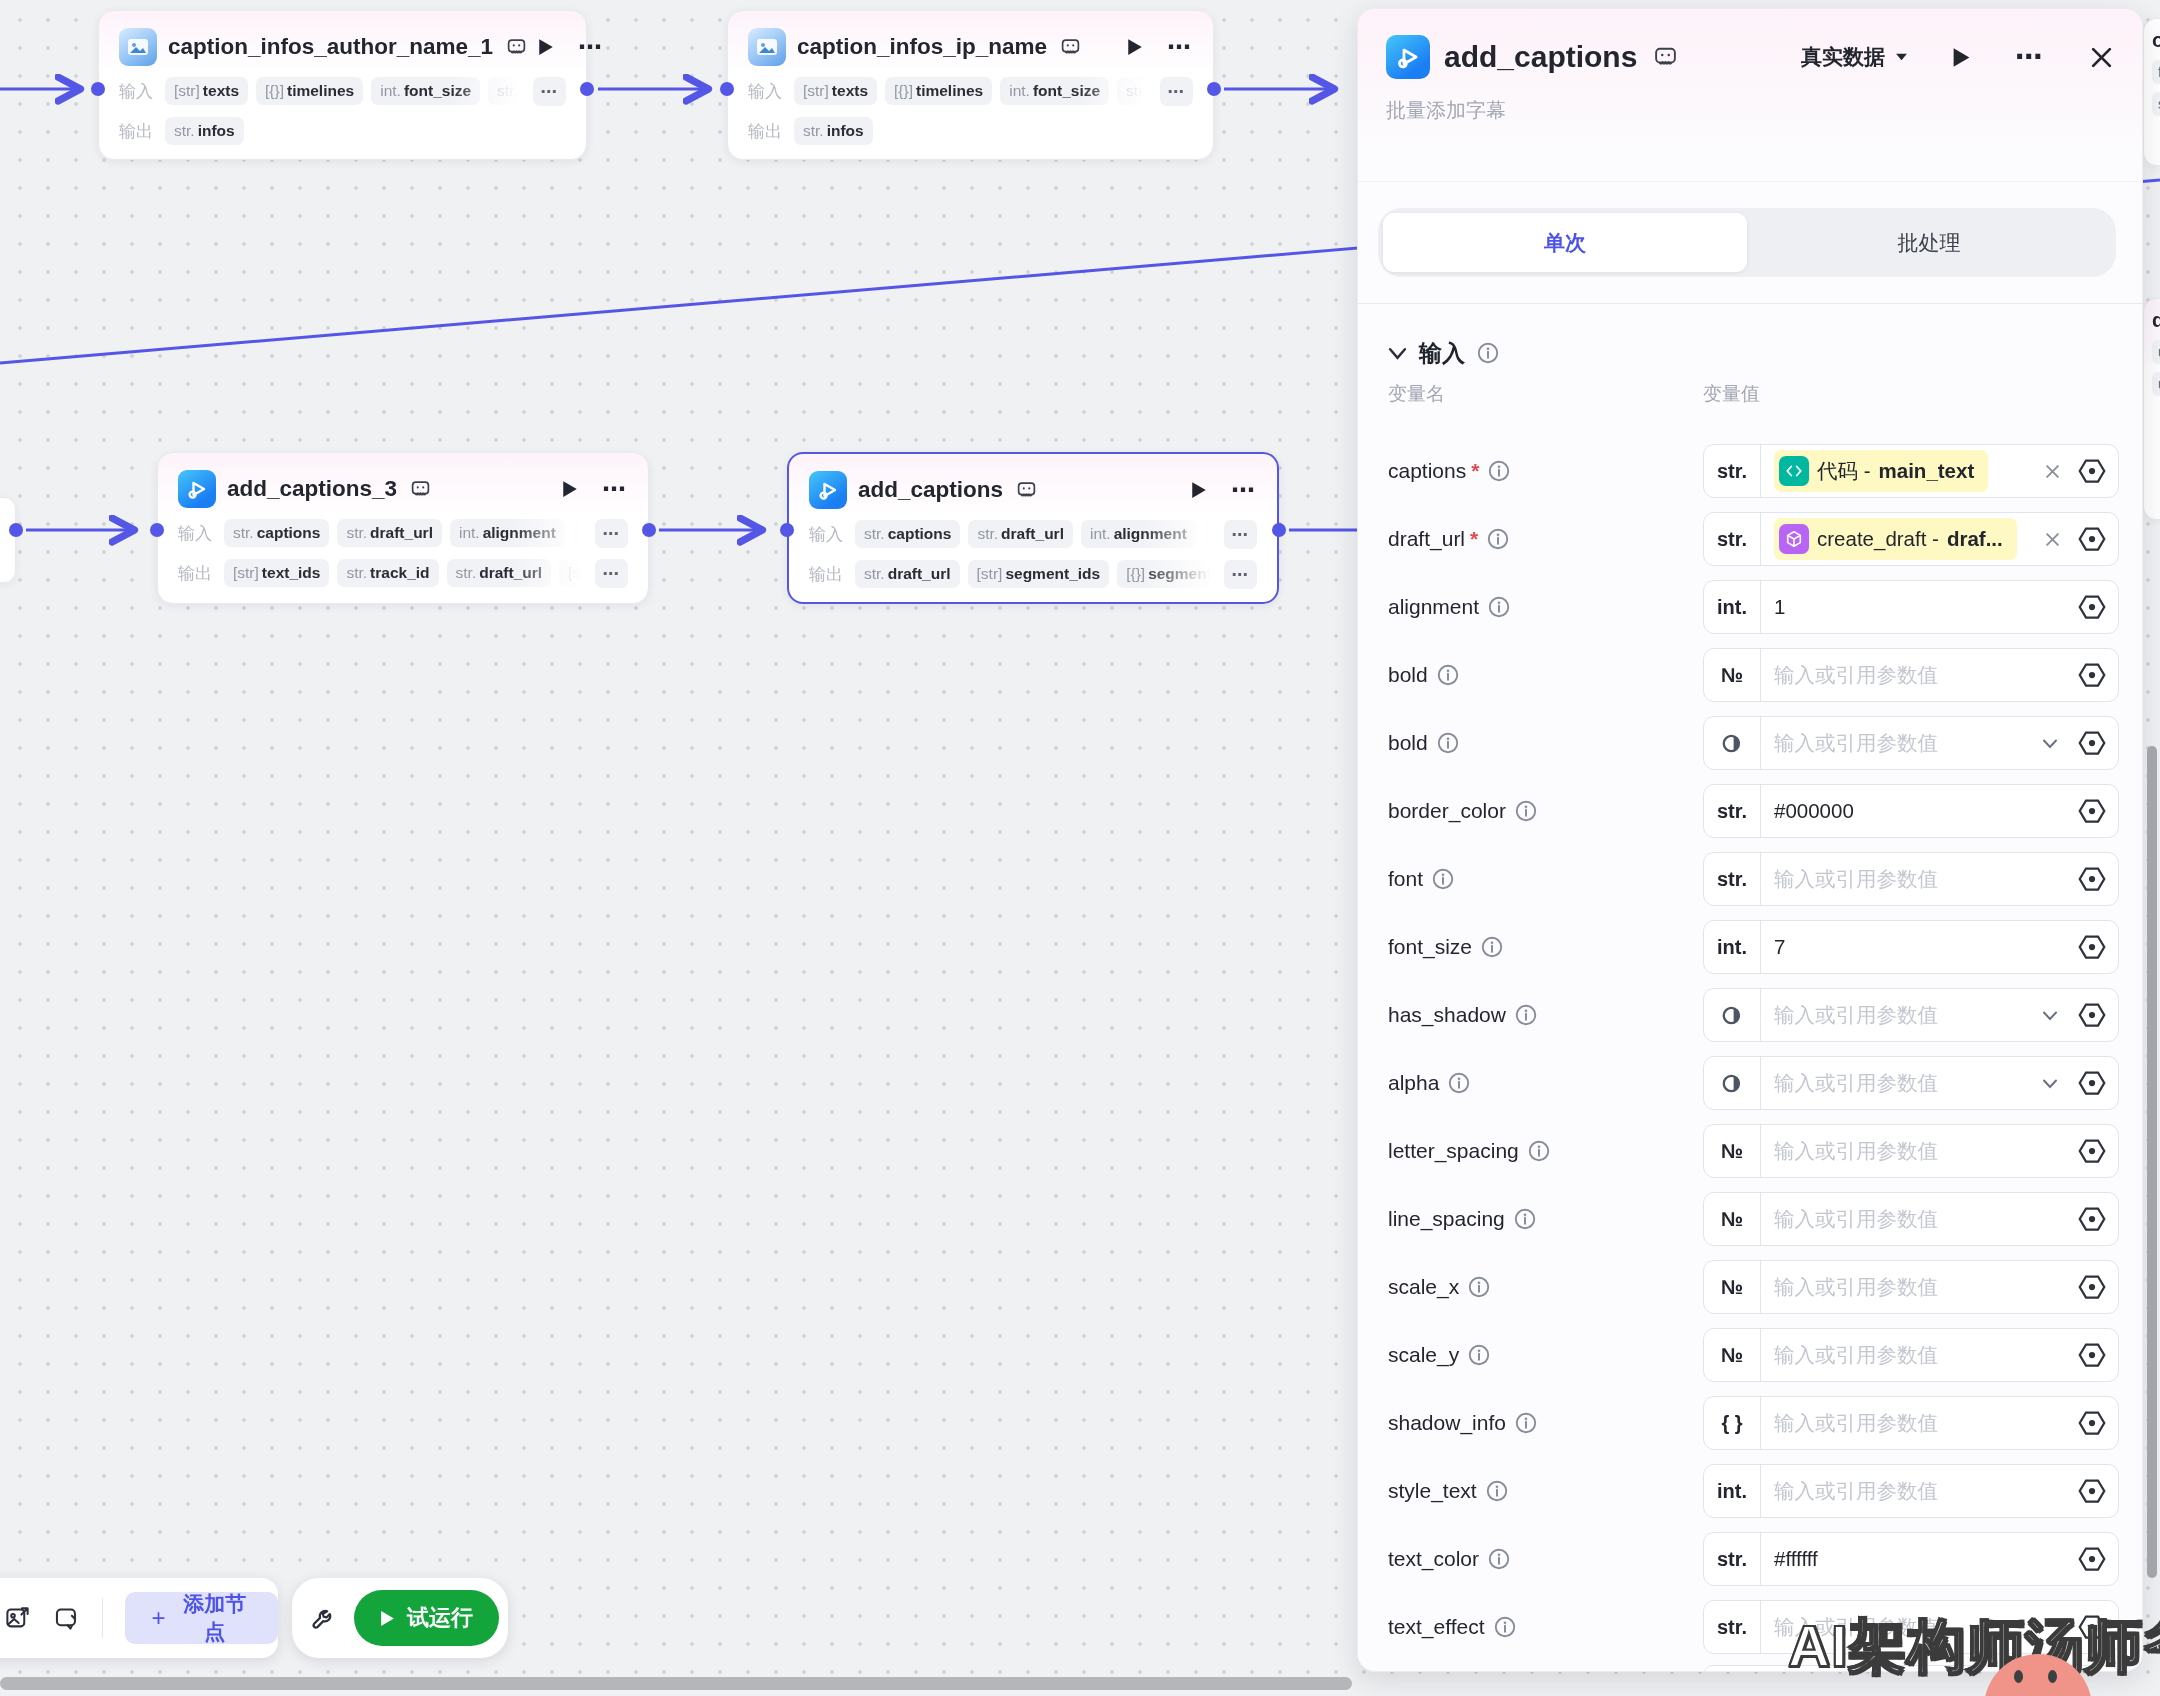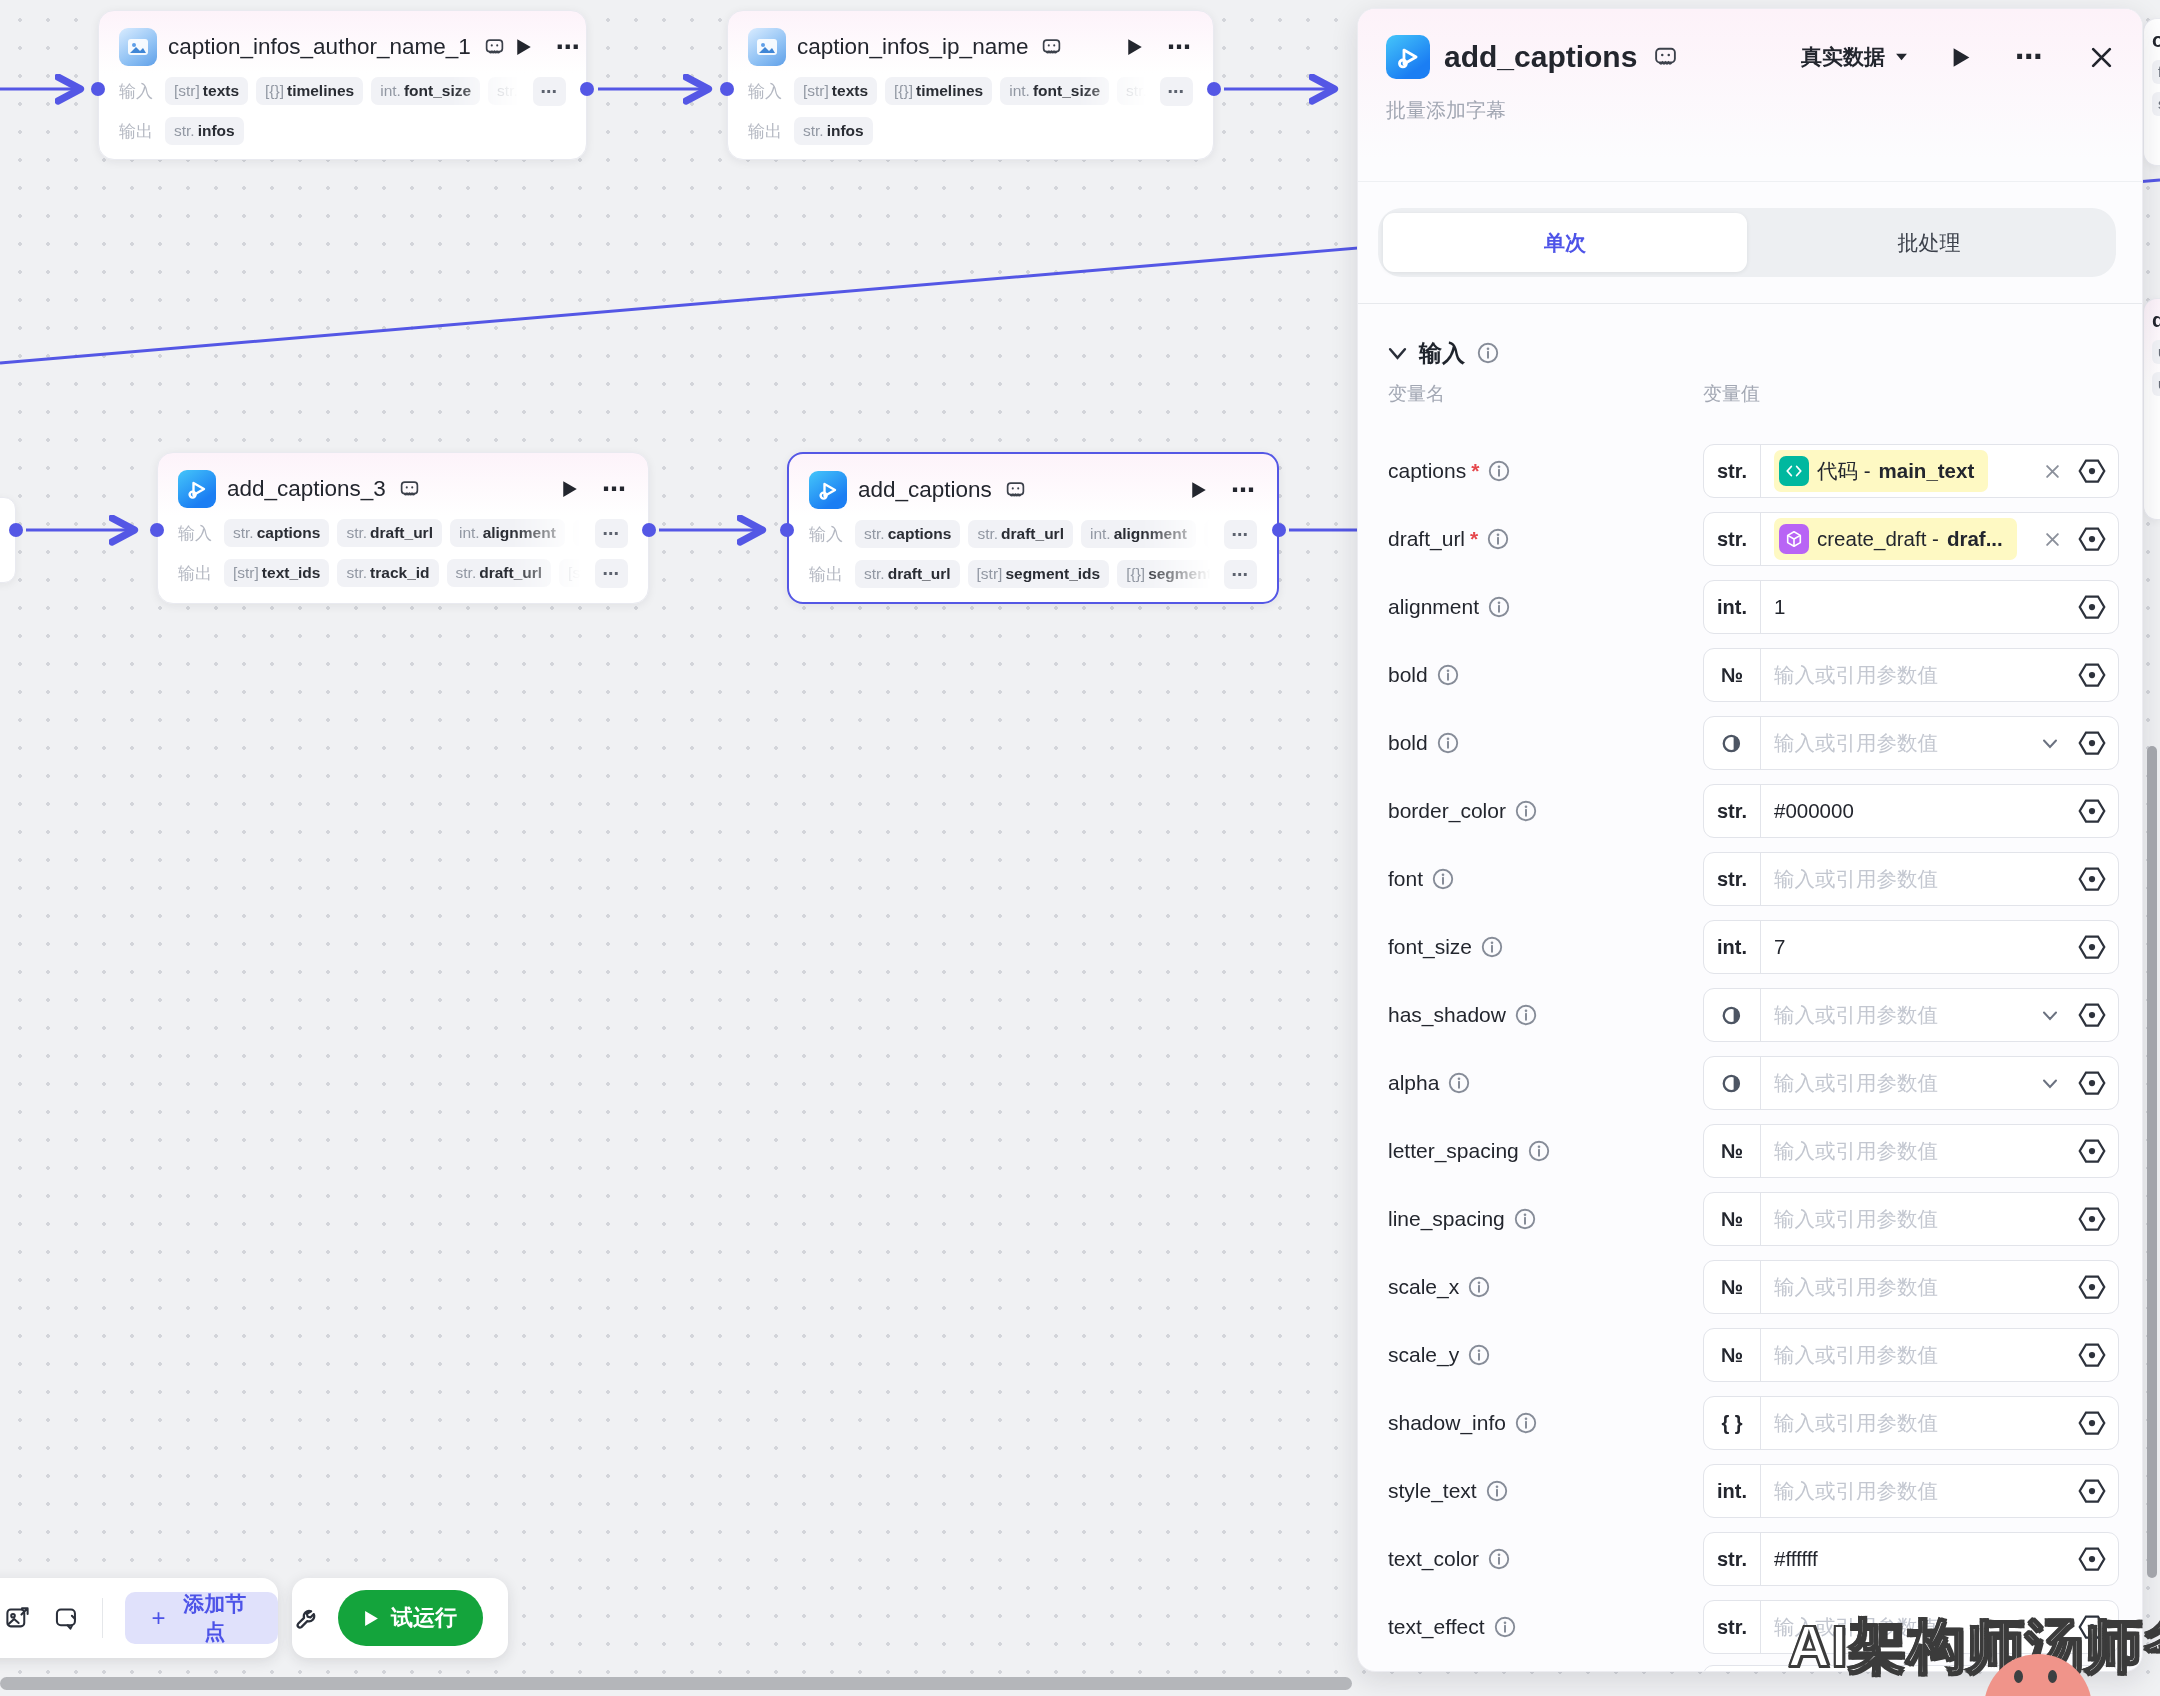--- a/index.html
+++ b/index.html
@@ -16,21 +16,21 @@
 
   
   .node { position:absolute; z-index:3; border:1.5px solid #e9eaf0; border-radius:16px;
           background: linear-gradient(180deg, #fdf3fa 0%, #ffffff 42%);
           box-shadow: 0 2px 10px rgba(31,35,41,.07); padding:16px 20px 14px 20px; }
   .node.sel { border:2.5px solid #5457e5; }
   .n-head { display:flex; align-items:center; gap:11px; height:40px; }
   .n-icon { width:38px; height:38px; border-radius:9px; flex:none; display:flex; align-items:center; justify-content:center; }
   .n-icon.cap { background: linear-gradient(145deg,#d9ecff 0%,#8fc1f4 60%,#5f9fe8 100%); }
   .n-icon.play, .p-icon { background: linear-gradient(145deg,#45c6fa 0%,#1b7ef3 75%); }
-  .n-title { font-size:22.5px; font-weight:400; color:#23262e; white-space:nowrap; }
+  .n-title { font-size:22.5px; font-weight:700; color:#23262e; white-space:nowrap; }
   .badge-store { color:#3c414b; margin-left:2px; flex:none; }
   .n-actions { margin-left:auto; display:flex; align-items:center; gap:24px; }
   .n-dots, .dots-txt { font-weight:800; font-size:24px; letter-spacing:2px; color:#23262e; line-height:1; }
   .n-row { display:flex; align-items:center; gap:10px; margin-top:8px; height:32px; }
   .n-label { font-size:17px; color:#b4b8c2; flex:none; width:36px; }
   .chips { display:flex; gap:8px; flex:1; overflow:hidden; align-items:center; }
   .chips.fademask { -webkit-mask-image: linear-gradient(to right, #000 80%, transparent 99%);
                     mask-image: linear-gradient(to right, #000 80%, transparent 99%); }
   .chip { background:#f1f2f6; border-radius:7px; padding:5px 9px; font-size:15.5px; white-space:nowrap; flex:none; }
   .chip i { font-style:normal; color:#9298a3; margin-right:3px; }
@@ -82,21 +82,21 @@
           border-radius:14px 0 0 14px; box-shadow:0 2px 8px rgba(31,35,41,.06); overflow:hidden; padding:10px 0 0 8px; }
   .frag .ft { font-size:20px; font-weight:700; }
   .frag .fc { background:#f1f2f6; border-radius:6px 0 0 6px; font-size:14px; color:#6a6f7a; padding:4px 2px 4px 6px; margin-top:8px; width:26px; }
   #vscroll { position:absolute; left:2147px; top:746px; width:10px; height:832px; background:#a2a4aa; border-radius:5px; z-index:8; }
   #hscroll { position:absolute; left:0px; top:1677px; width:1352px; height:13px; background:#b4b6ba; border-radius:7px; z-index:8; }
 
   
   .fbar { position:absolute; z-index:7; background:#fff; border-radius:16px; box-shadow:0 3px 14px rgba(31,35,41,.12);
           display:flex; align-items:center; height:80px; top:1578px; }
   #bar-left { left:-26px; width:304px; padding-left:30px; gap:22px; }
-  #bar-right { left:292px; width:216px; padding-left:2px; gap:16px; }
+  #bar-right { left:292px; width:216px; padding-left:18px; gap:16px;border-radius:27px; }
   .vdiv { width:1.5px; height:40px; background:#e5e7ea; }
   #addnode { background:#e0e1fb; color:#4d53e8; border-radius:10px; height:52px; display:flex; align-items:center;
              gap:12px; padding:0 26px; font-size:21px; font-weight:600; border:none; }
   #addnode .plus { font-size:24px; font-weight:400; }
   #runbtn { background:#14a43c; color:#fff; border-radius:28px; height:56px; display:flex; align-items:center;
             gap:12px; padding:0 26px; font-size:22px; font-weight:600; border:none; }
 
   
   #wm { position:absolute; left:1788px; top:1608px; z-index:9; font-size:58px; font-weight:700; color:#ffffff;
         letter-spacing:1px; -webkit-text-stroke:2px #3b3b3b;

